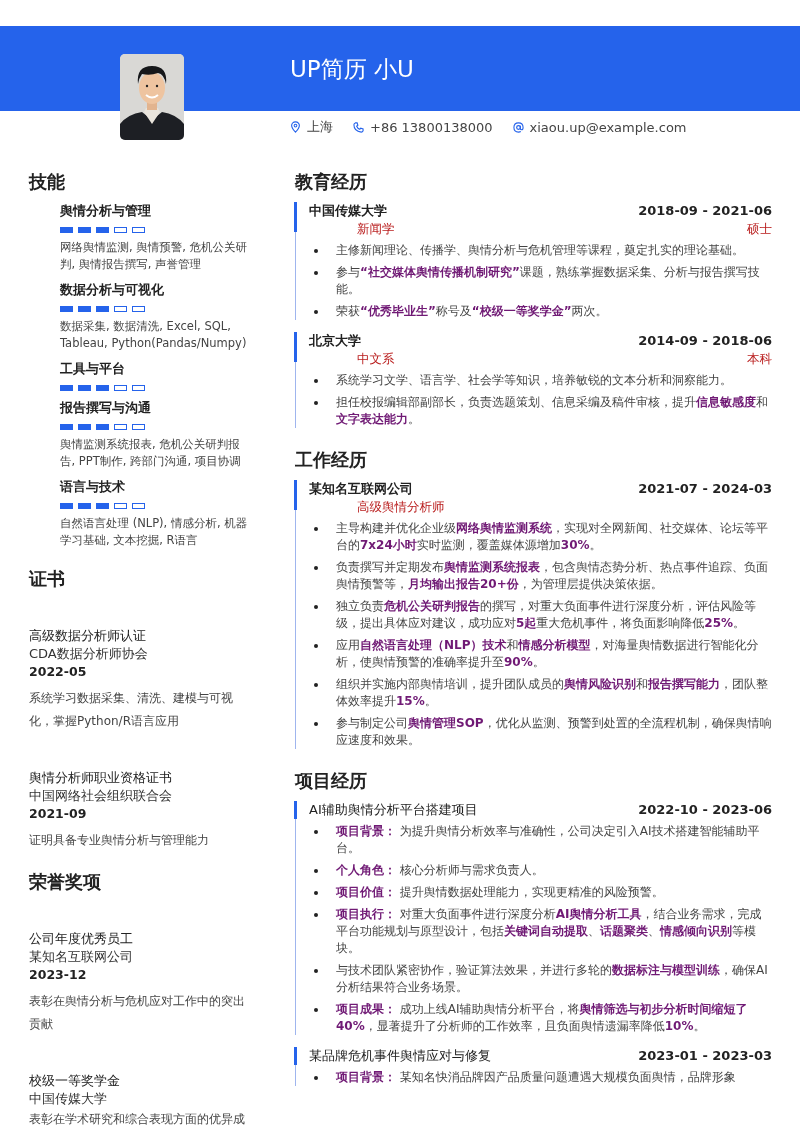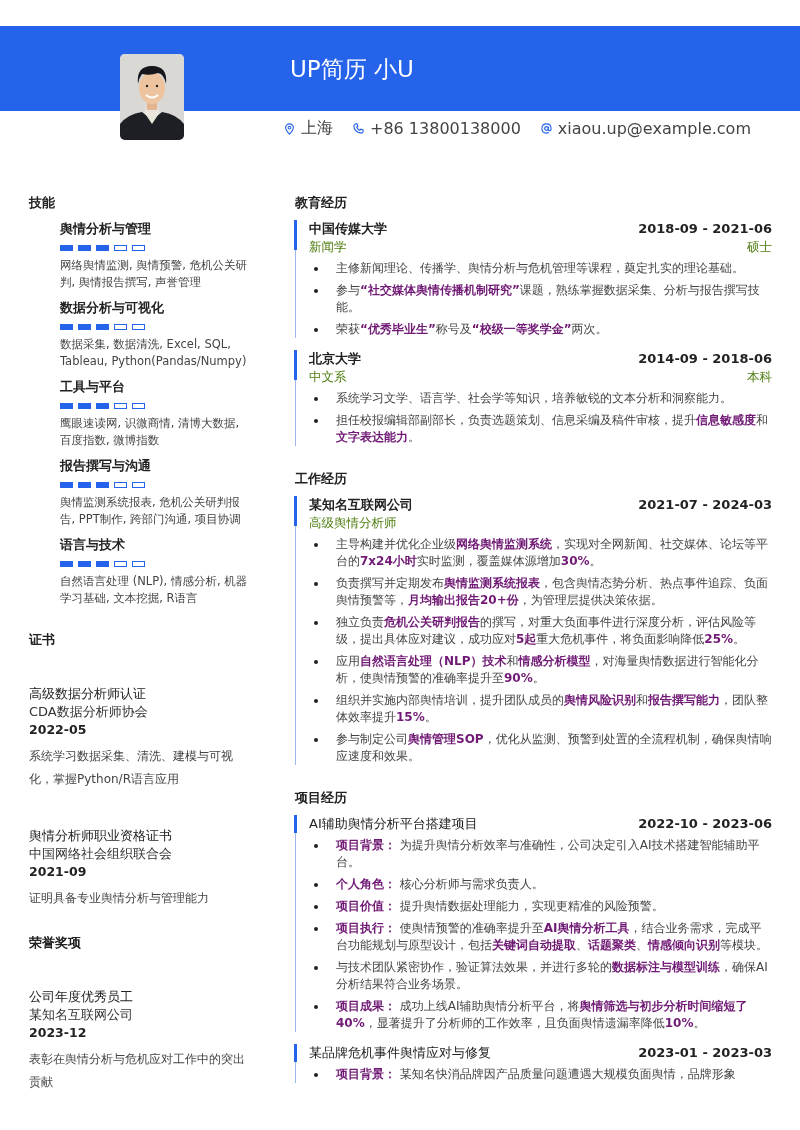--- a/index.html
+++ b/index.html
@@ -2,48 +2,48 @@
 <html><head>
 <meta charset="utf-8">
 <style>
   * { box-sizing: border-box; margin: 0; padding: 0; }
   html, body { width: 800px; height: 1130px; overflow: hidden; background: #ffffff; }
   body { font-family: "DejaVu Sans", "Liberation Sans", sans-serif; color: #333; position: relative; }
 
   .header-band { position: absolute; left: 0; top: 26px; width: 800px; height: 85px; background: #2563eb; }
   .photo { position: absolute; left: 120px; top: 54px; width: 64px; height: 86px; border-radius: 5px; overflow: hidden; background: #d8d8d6; }
   .name { position: absolute; left: 290px; top: 54px; font-size: 23px; color: #fff; font-weight: normal; letter-spacing: 0; }
-  .contacts { position: absolute; left: 284px; top: 118px; display: flex; align-items: center; font-size: 16px; color: #444; }
+  .contacts { position: absolute; left: 290px; top: 118px; display: flex; align-items: center; font-size: 13px; color: #444; }
   .contact { display: flex; align-items: center; margin-right: 20px; }
   .contact svg { margin-right: 6px; }
 
   .left-col { position: absolute; left: 29px; top: 170px; width: 220px; }
   .right-col { position: absolute; left: 295px; top: 170px; width: 477px; }
 
-  .sec-title { font-size: 13px; font-weight: bold; color: #222; margin-bottom: 8px; margin-top: 24px; }
+  .sec-title { font-size: 18px; font-weight: bold; color: #222; margin-bottom: 8px; }
   .skill { margin-bottom: 8px; margin-left: 31px; }
   .skill-name { font-size: 13px; font-weight: bold; color: #222; margin-bottom: 7px; }
   .dots { display: flex; margin-bottom: 6px; }
   .dot { width: 13px; height: 6px; margin-right: 5px; border: 1px solid #2563eb; }
   .dot.on { background: #2563eb; }
   .skill-desc { font-size: 11.5px; color: #444; line-height: 17px; }
 
   .cert { margin-bottom: 8px; }
   .cert-name { font-size: 13px; font-weight: normal; color: #222; line-height: 18px; margin-top: 36px; }
   .cert-org { font-size: 13px; color: #333; line-height: 18px; }
   .cert-date { font-size: 12.5px; font-weight: bold; color: #222; line-height: 18px; margin-bottom: 6px; }
   .cert-desc { font-size: 12px; color: #444; line-height: 23px; }
 
   .entry { position: relative; padding-left: 13px; margin-bottom: 12px; border-left: 1px solid #9fb5ee; }
   .entry::before { content: ""; position: absolute; left: -2px; top: 0; width: 3px; height: 30px; background: #2563eb; }
   .entry.single::before { height: 18px; }
   .entry-head { display: flex; justify-content: space-between; font-size: 13px; font-weight: bold; color: #222; line-height: 18px; }
   .entry-head .date { font-weight: bold; }
   .entry-head.light .title { font-weight: normal; }
-  .entry-sub { display: flex; justify-content: space-between; font-size: 12.5px; color: #4d7c0f; line-height: 18px; }
+  .entry-sub { display: flex; justify-content: space-between; font-size: 12.5px; color: #b91c1c; line-height: 18px; margin-left: 48px; }
   .bullets { list-style: none; margin-top: 4px; }
   .bullets li { position: relative; padding-left: 27px; font-size: 12px; color: #444; line-height: 17px; margin-bottom: 5px; }
   .bullets li::before { content: ""; position: absolute; left: 5px; top: 7px; width: 4px; height: 4px; border-radius: 50%; background: #222; }
   .bullets b { color: #701a75; }
   .section { margin-bottom: 12px; }
 </style>
 </head>
 <body>
 
 <div class="header-band"></div>
@@ -112,21 +112,20 @@
         </div>
         <div class="skill">
           <div class="skill-name">工具与平台</div>
           <div class="dots">
             <span class="dot on"></span>
             <span class="dot on"></span>
             <span class="dot on"></span>
             <span class="dot"></span>
             <span class="dot"></span>
           </div>
-          <div class="skill-desc">鹰眼速读网, 识微商情, 清博大数据, 百度指数, 微博指数</div>
         </div>
         <div class="skill">
           <div class="skill-name">报告撰写与沟通</div>
           <div class="dots">
             <span class="dot on"></span>
             <span class="dot on"></span>
             <span class="dot on"></span>
             <span class="dot"></span>
             <span class="dot"></span>
           </div>
@@ -242,21 +241,21 @@
     <div id="proj-list">
         <div class="entry single">
           <div class="entry-head light">
             <span class="title">AI辅助舆情分析平台搭建项目</span>
             <span class="date">2022-10 - 2023-06</span>
           </div>
           <ul class="bullets">
             <li><b>项目背景：</b><span> 为提升舆情分析效率与准确性，公司决定引入AI技术搭建智能辅助平台。</span></li>
             <li><b>个人角色：</b><span> 核心分析师与需求负责人。</span></li>
             <li><b>项目价值：</b><span> 提升舆情数据处理能力，实现更精准的风险预警。</span></li>
-            <li><b>项目执行：</b><span> 使舆情预警的准确率提升至</span><b>AI舆情分析工具</b><span>，结合业务需求，完成平台功能规划与原型设计，包括</span><b>关键词自动提取</b><span>、</span><b>话题聚类</b><span>、</span><b>情感倾向识别</b><span>等模块。</span></li>
+            <li><b>项目执行：</b><span> 对重大负面事件进行深度分析</span><b>AI舆情分析工具</b><span>，结合业务需求，完成平台功能规划与原型设计，包括</span><b>关键词自动提取</b><span>、</span><b>话题聚类</b><span>、</span><b>情感倾向识别</b><span>等模块。</span></li>
             <li><span>与技术团队紧密协作，验证算法效果，并进行多轮的</span><b>数据标注与模型训练</b><span>，确保AI分析结果符合业务场景。</span></li>
             <li><b>项目成果：</b><span> 成功上线AI辅助舆情分析平台，将</span><b>舆情筛选与初步分析时间缩短了40%</b><span>，显著提升了分析师的工作效率，且负面舆情遗漏率降低</span><b>10%</b><span>。</span></li>
           </ul>
         </div>
         <div class="entry single">
           <div class="entry-head light">
             <span class="title">某品牌危机事件舆情应对与修复</span>
             <span class="date">2023-01 - 2023-03</span>
           </div>
           <ul class="bullets">

